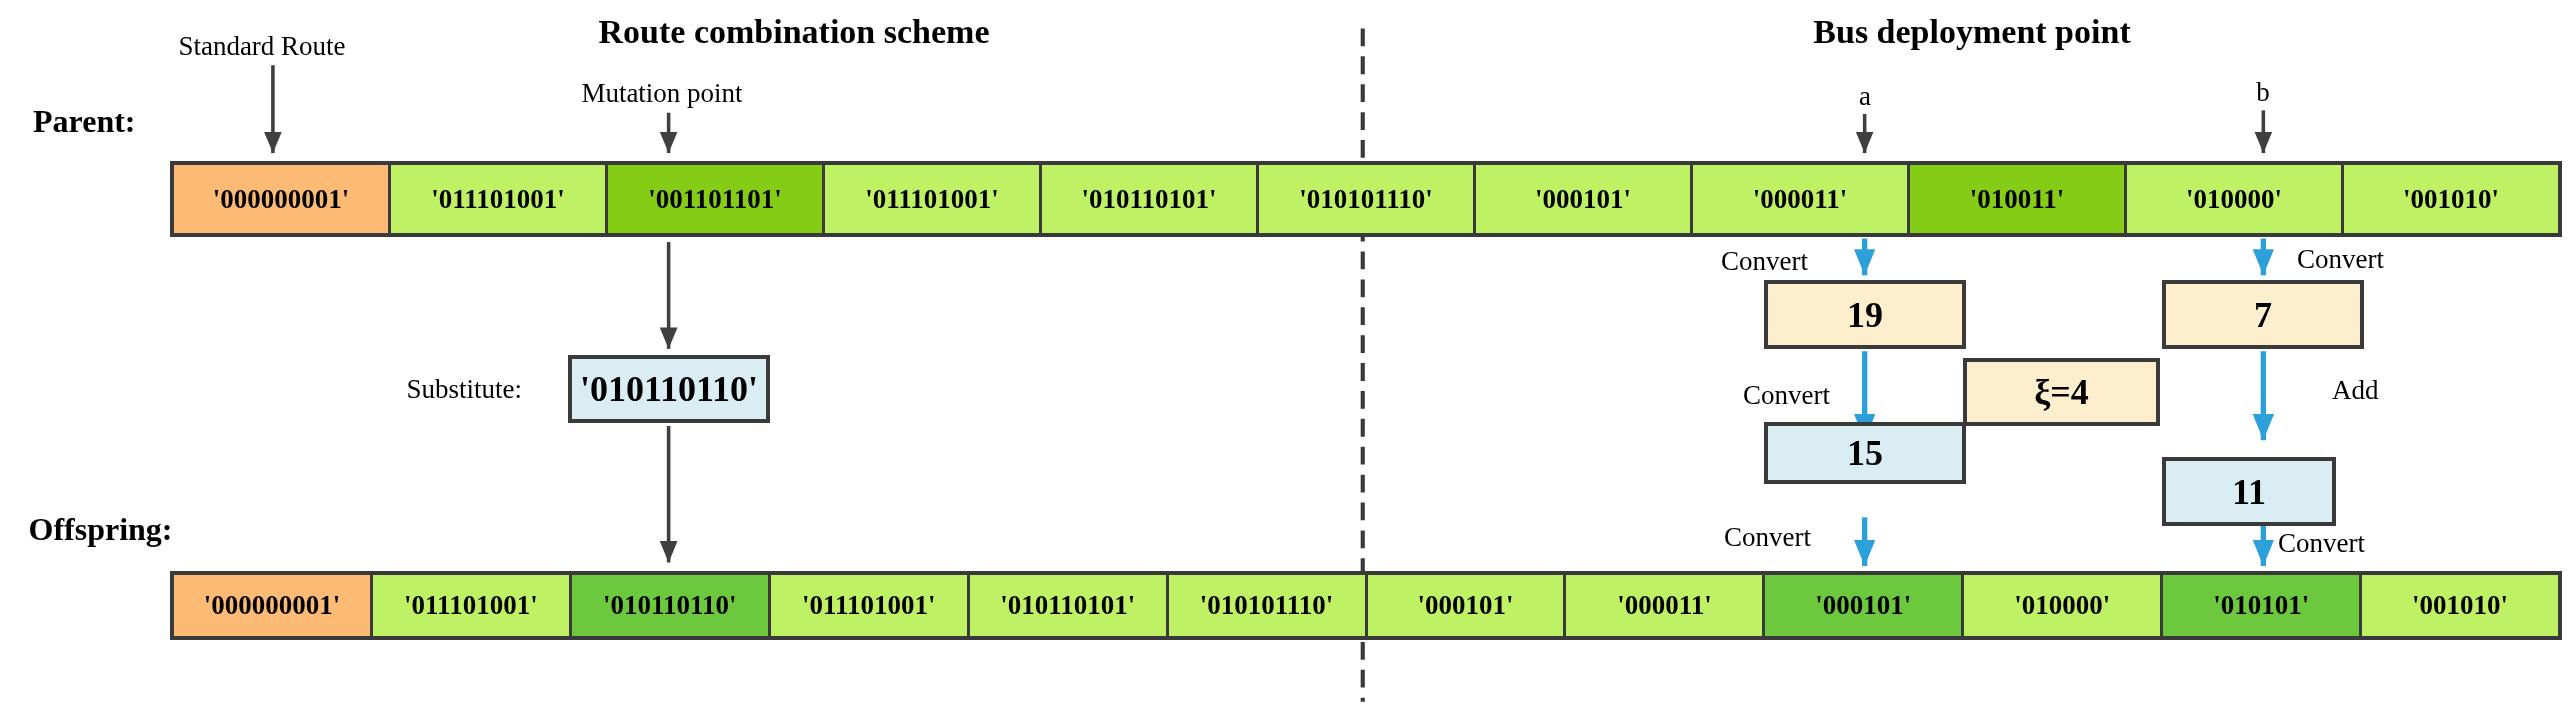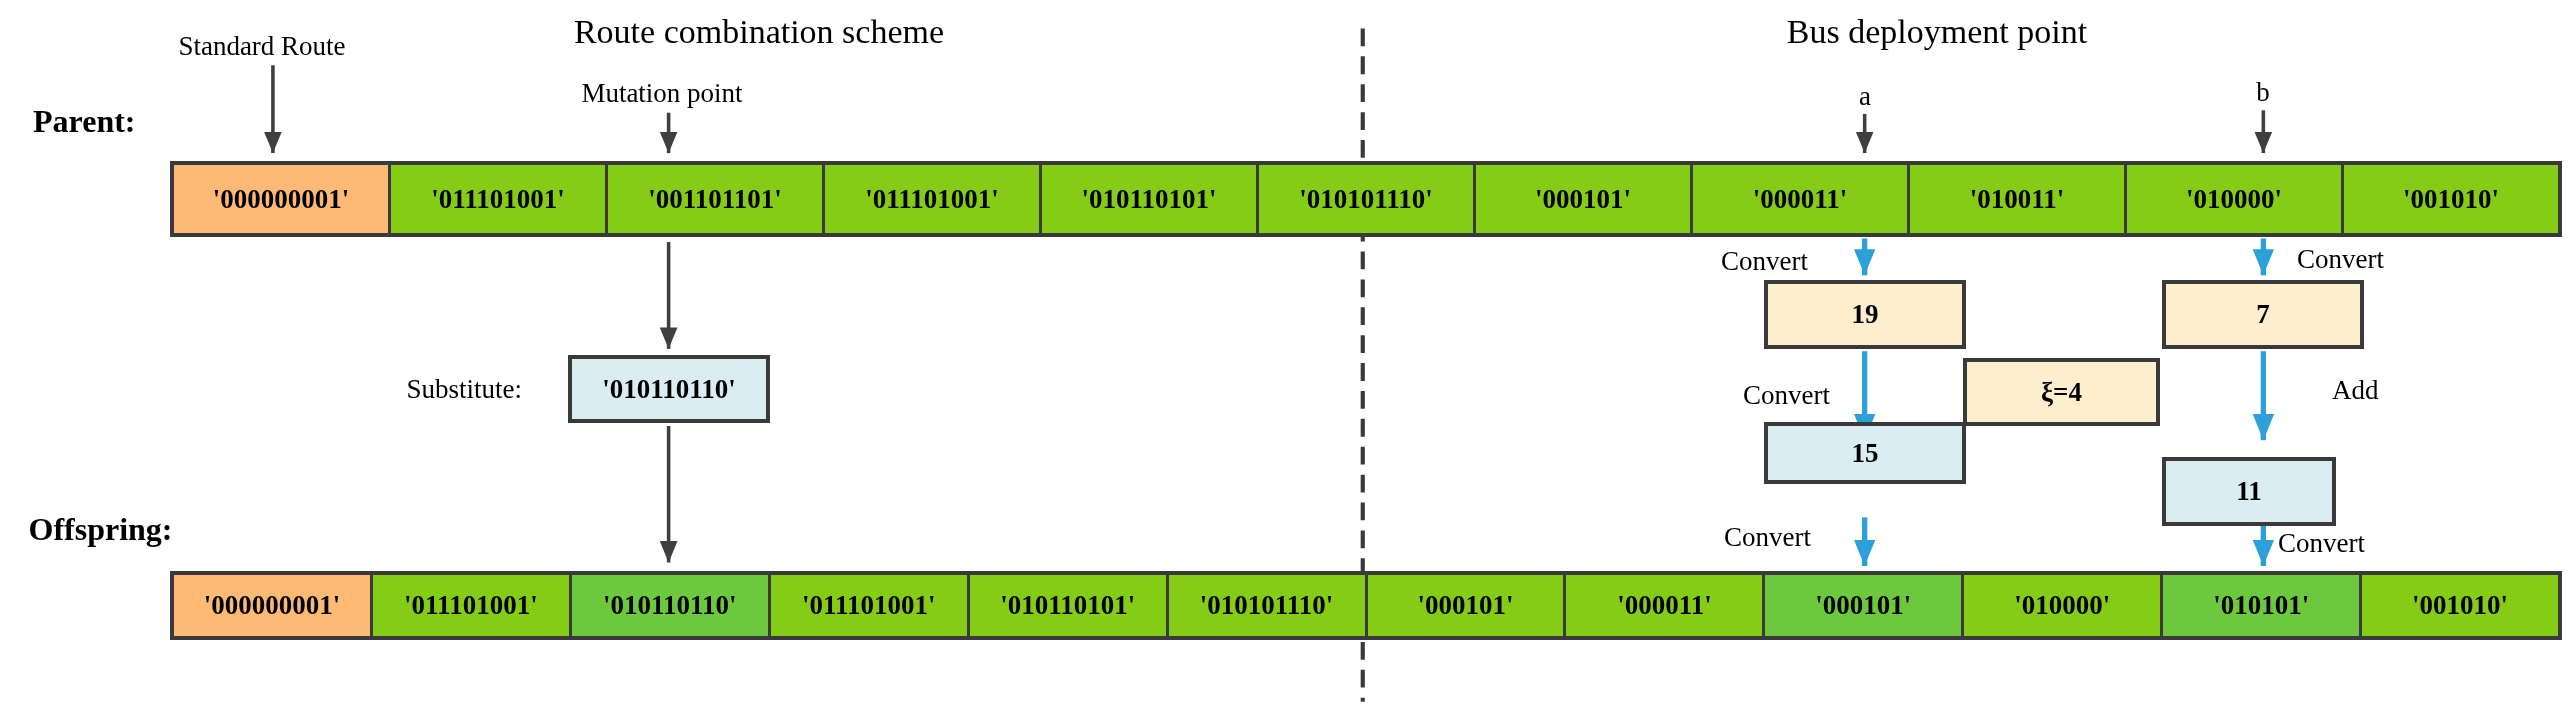--- a/index.html
+++ b/index.html
@@ -13,24 +13,25 @@
     height: 725px;
     background: #ffffff;
     font-family: "Liberation Serif", "DejaVu Serif", serif;
     color: #000000;
     overflow: hidden;
   }
 
   
   .title {
     position: absolute;
-    font-weight: normal;
+    font-weight: bold;
     font-size: 34px;
     white-space: nowrap;
     transform: translateX(-50%);
+    margin-left: 35px;
   }
   .label {
     position: absolute;
     font-size: 27px;
     white-space: nowrap;
     line-height: 30px;
   }
   .label.centered { transform: translateX(-50%); }
   .rowlabel {
     position: absolute;
@@ -56,35 +57,35 @@
     display: flex;
     align-items: center;
     justify-content: center;
     font-weight: bold;
     font-size: 27px;
     white-space: nowrap;
     border-left: 3px solid #3a3a3a;
     box-sizing: border-box;
   }
   .cell:first-child { border-left: none; }
-  .c-white  { background: #84cc16; }
+  .c-white  { background: #bef264; }
   .c-gray   { background: #fdba74; }
   .c-orange { background: #84cc16; }
   .c-green  { background: #6cc83c; }
 
   
   .fbox {
     position: absolute;
     border: 4.2px solid #3a3a3a;
     box-sizing: border-box;
     display: flex;
     align-items: center;
     justify-content: center;
     font-weight: bold;
-    font-size: 27px;
+    font-size: 36px;
   }
   .f-cream { background: #fdefcd; }
   .f-blue  { background: #d9edf3; }
 
   #substitute-box { left: 568px;  top: 355px; width: 202px; height: 68px; }
   #box-19         { left: 1764px; top: 280px; width: 202px; height: 69px; }
   #box-7          { left: 2162px; top: 280px; width: 202px; height: 69px; }
   #box-xi         { left: 1963px; top: 358px; width: 197px; height: 68px; }
   #box-15         { left: 1764px; top: 422px; width: 202px; height: 62px; }
   #box-11         { left: 2162px; top: 457px; width: 174px; height: 69px; }

